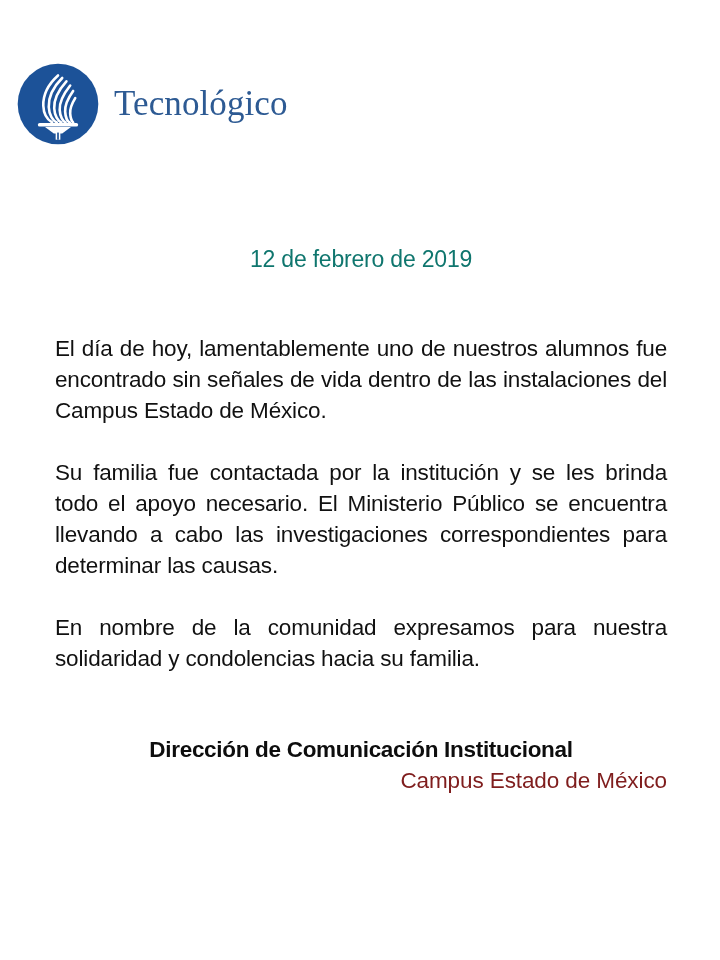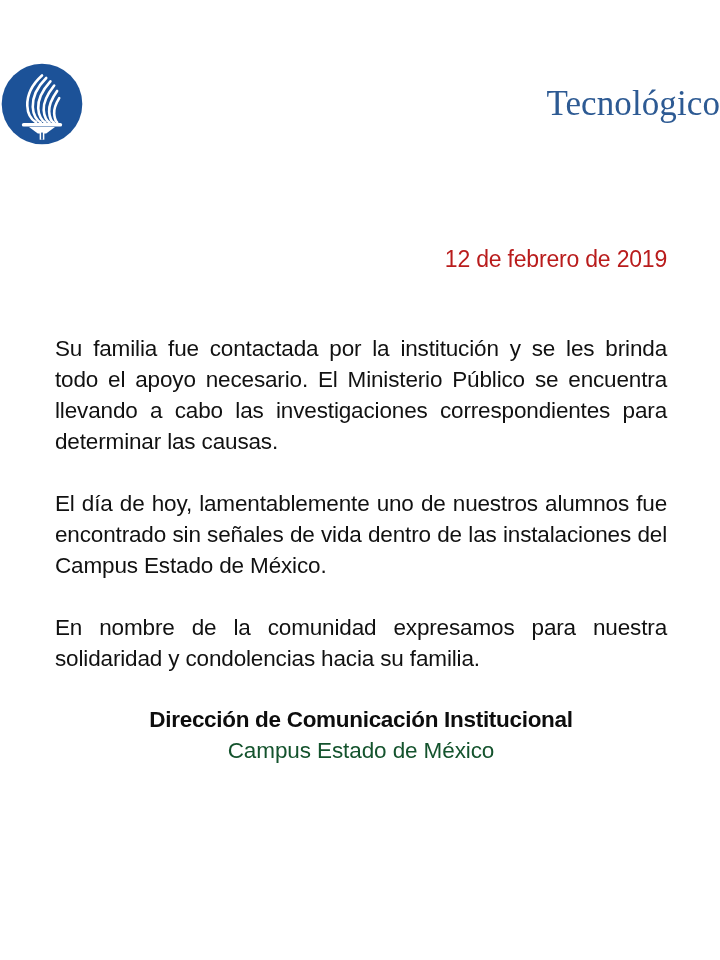--- a/index.html
+++ b/index.html
@@ -27,23 +27,24 @@
     box-sizing: border-box;
   }
 
   
   .logo-block {
     position: absolute;
     left: 0;
     right: 0;
     top: 62px;
     display: flex;
-    justify-content: space-between;
+    justify-content: flex-start;
     align-items: center;
     gap: 14px;
+    padding-left: 16px;
   }
 
   .logo-mark {
     width: 84px;
     height: 84px;
     flex: 0 0 auto;
     display: block;
   }
 
   .logo-wordmark {
@@ -68,24 +69,24 @@
     left: 55px;
     top: 0;
     width: 612px;
   }
 
   .doc-date {
     position: absolute;
     left: 0;
     top: 245px;
     width: 612px;
-    text-align: right;
+    text-align: center;
     font-size: 23px;
     line-height: 1.25;
-    color: #b91c1c;
+    color: #0f766e;
     letter-spacing: -0.2px;
   }
 
   .paragraphs {
     position: absolute;
     left: 0;
     top: 333px;
     width: 612px;
   }
 
@@ -113,29 +114,31 @@
     text-align: center;
   }
 
   .signature-name {
     font-size: 22.5px;
     font-weight: bold;
     line-height: 30px;
     color: #0d0d0d;
     letter-spacing: -0.3px;
     white-space: nowrap;
+    margin-top: 30px;
   }
 
   .signature-campus {
     font-size: 22.5px;
     font-weight: normal;
     line-height: 32px;
-    color: #14532d;
+    color: #7f1d1d;
     letter-spacing: -0.1px;
     white-space: nowrap;
+    text-align: right;
   }
 </style>
 </head>
 <body>
 
 <div class="page">
 
   <div class="logo-block">
 
     <svg class="logo-mark" viewBox="0 0 100 100" aria-hidden="true">
@@ -159,22 +162,22 @@
       <span class="line1">Tecnológico</span>
     </div>
 
   </div>
 
   <div class="content">
 
     <div class="doc-date">12 de febrero de 2019</div>
 
     <div class="paragraphs">
+      <p class="paragraph">El día de hoy, lamentablemente uno de nuestros alumnos fue encontrado sin señales de vida dentro de las instalaciones del Campus Estado de México.</p>
       <p class="paragraph">Su familia fue contactada por la institución y se les brinda todo el apoyo necesario. El Ministerio Público se encuentra llevando a cabo las investigaciones correspondientes para determinar las causas.</p>
-      <p class="paragraph">El día de hoy, lamentablemente uno de nuestros alumnos fue encontrado sin señales de vida dentro de las instalaciones del Campus Estado de México.</p>
       <p class="paragraph">En nombre de la comunidad expresamos para nuestra solidaridad y condolencias hacia su familia.</p>
     </div>
 
     <div class="signature">
       <div class="signature-name">Dirección de Comunicación Institucional</div>
       <div class="signature-campus">Campus Estado de México</div>
     </div>
 
   </div>
 

